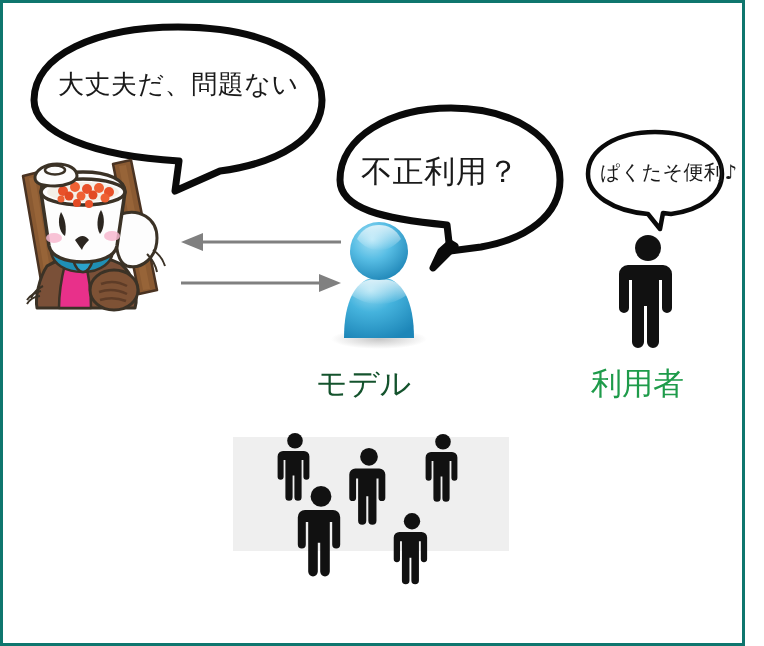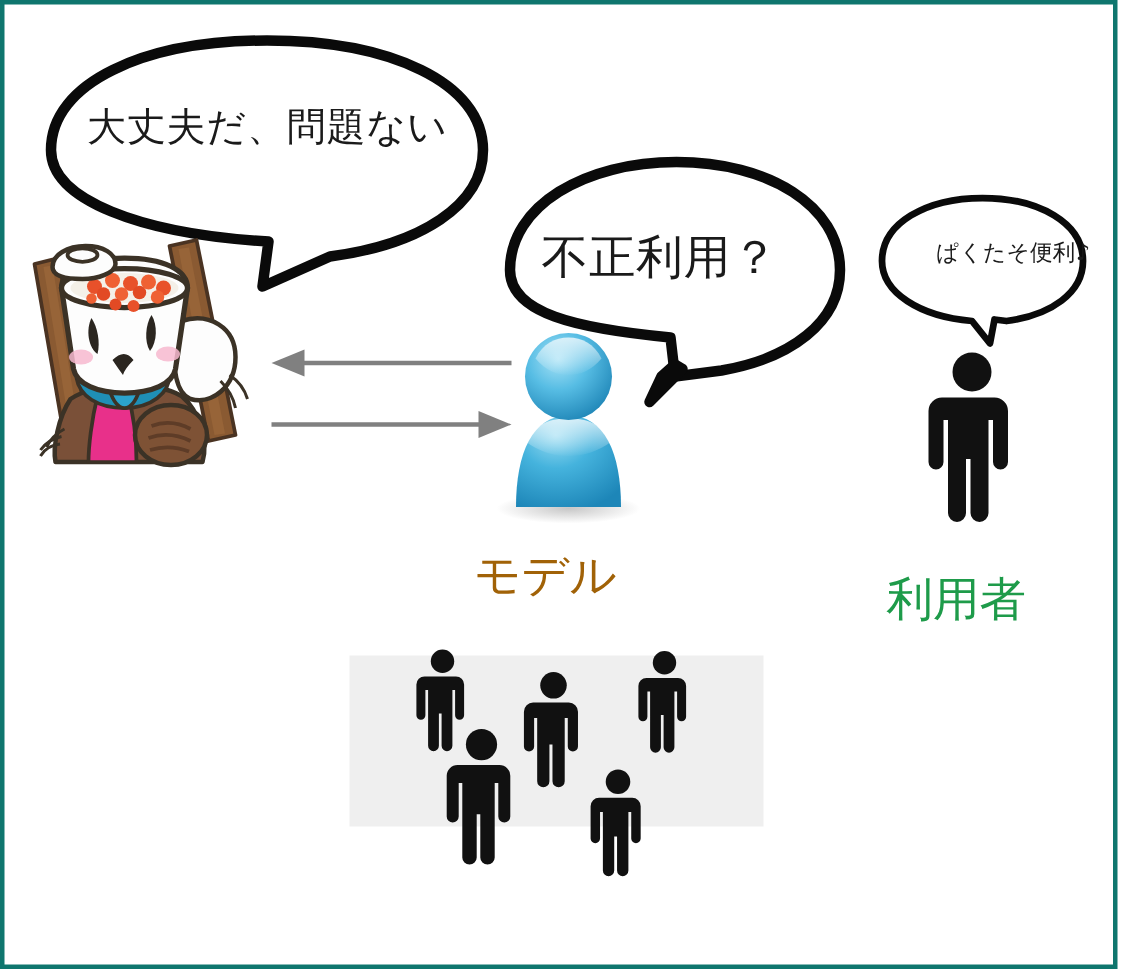--- a/index.html
+++ b/index.html
@@ -39,41 +39,40 @@
   }
   #bubble-a-text {
     left: 55px; top: 64px;
     font-size: 26px;
   }
   #bubble-b-text {
     left: 358px; top: 148px;
     font-size: 31px;
   }
   #bubble-c-text {
-    left: 621px; top: 156px;
-    font-size: 15px;
+    left: 597px; top: 156px;
+    font-size: 20px;
   }
 
   
   .role-label {
     position: absolute;
     white-space: nowrap;
     font-weight: 500;
     font-family: "DejaVu Sans", "Liberation Sans", sans-serif;
   }
   #label-model {
     left: 313px; top: 360px;
     font-size: 31px;
-    color: #a16207;
+    color: #14532d;
   }
   #label-user {
     left: 588px; top: 360px;
     font-size: 31px;
     color: #1e9b4a;
-    margin-top: 16px;
   }
   #label-fans {
     left: 252px; top: 574px;
     font-size: 33px;
     color: #3a9bd9;
   }
 
   
   #fan-box {
     position: absolute;

